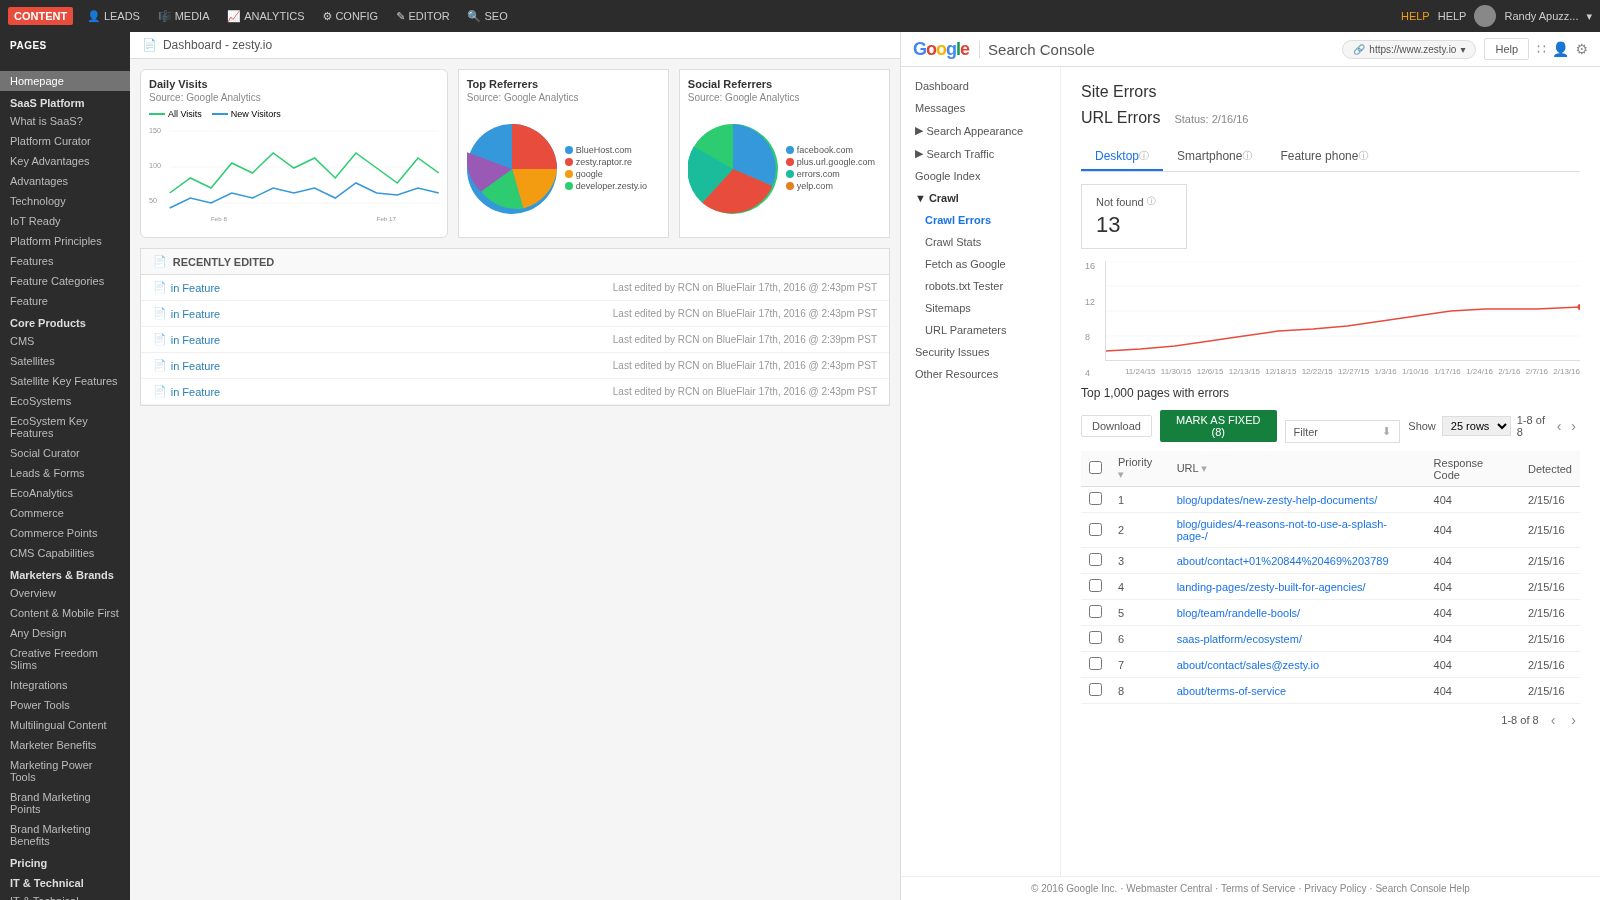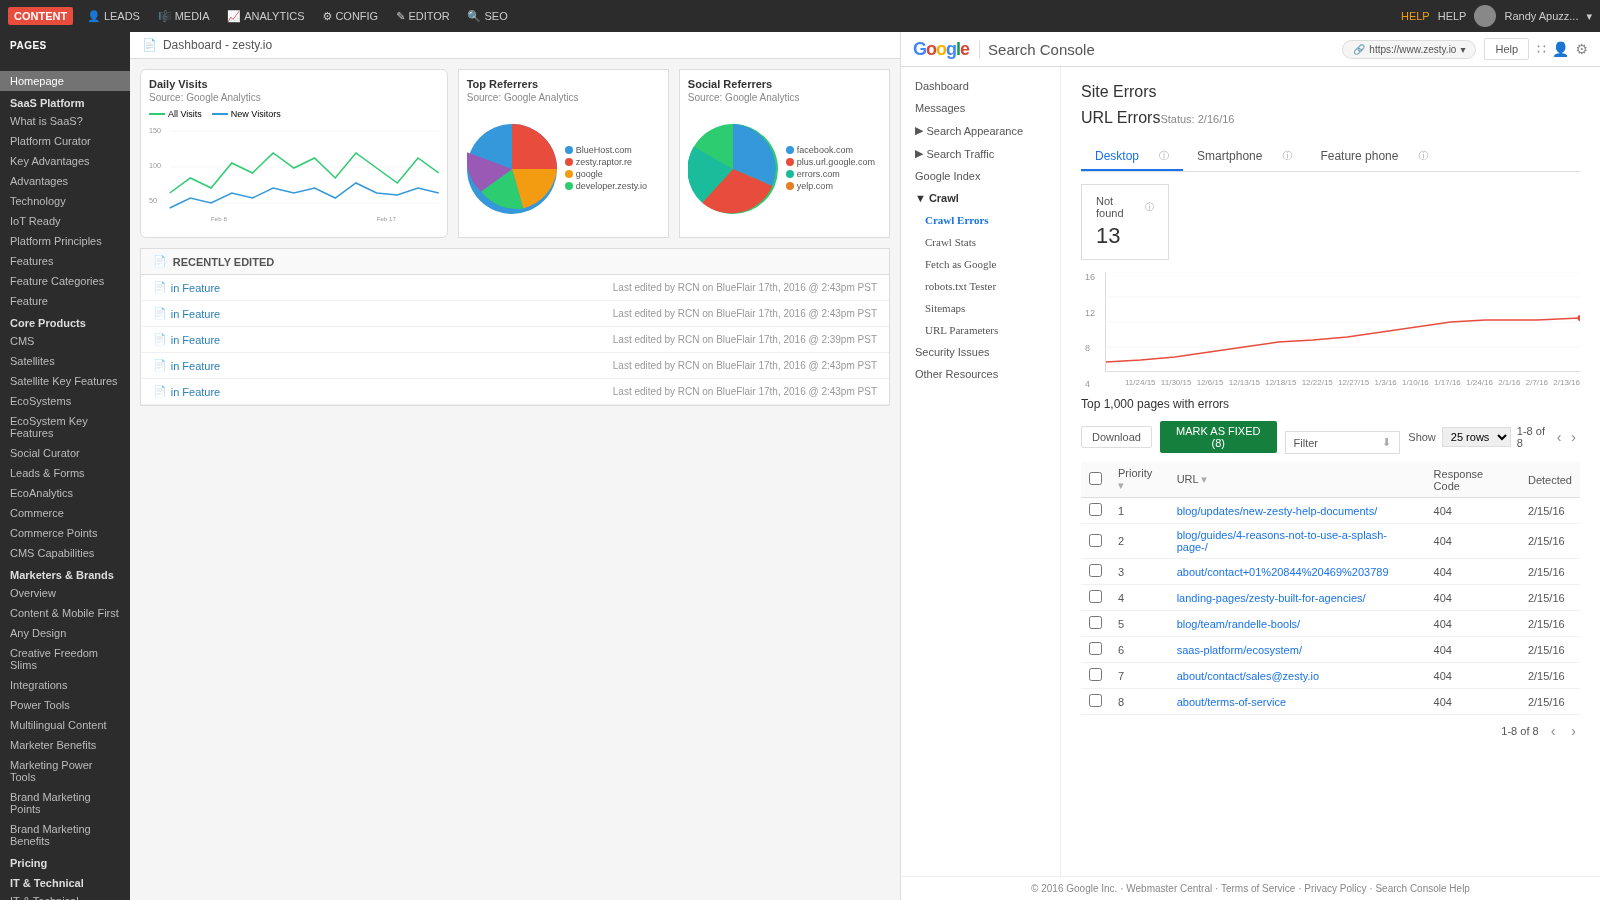--- a/index.html
+++ b/index.html
@@ -226,21 +226,21 @@
       padding: 8px 0;
     }
     .gsc-left-nav-item {
       padding: 5px 14px;
       font-size: 11px;
       color: #555;
       cursor: pointer;
       display: block;
     }
     .gsc-left-nav-item.active { color: #1a73e8; font-weight: bold; }
-    .gsc-left-nav-item.sub { padding-left: 20px; font-family: Liberation Serif, serif; }
+    .gsc-left-nav-item.sub { padding-left: 20px; }
 
     .gsc-main {
       flex: 1;
       padding: 16px 20px;
       overflow-y: auto;
     }
 
     
     .section-title {
       font-size: 16px;
@@ -254,52 +254,52 @@
       gap: 6px;
       font-size: 12px;
       color: #555;
       margin-bottom: 16px;
     }
     .green-dot { width: 10px; height: 10px; border-radius: 50%; background: #0f9d58; flex-shrink: 0; }
 
     .url-errors-header {
       display: flex;
       align-items: baseline;
-      gap: 0;
+      gap: 14px;
       margin-bottom: 8px;
     }
     .url-errors-status { font-size: 11px; color: #888; }
 
     
     .tabs-row {
       display: flex;
       border-bottom: 1px solid #ddd;
       margin-bottom: 12px;
     }
     .tab {
       padding: 6px 14px;
       font-size: 12px;
       color: #555;
       cursor: pointer;
       border-bottom: 2px solid transparent;
-      display: flex; align-items: flex-start; gap: 20px;
+      display: flex; align-items: flex-start; gap: 0;
     }
     .tab.active { color: #1a73e8; border-bottom-color: #1a73e8; }
     .tab-info { font-size: 10px; color: #aaa; }
 
     
     .not-found-box {
       display: flex;
       gap: 12px;
       margin-bottom: 12px;
     }
     .not-found-card {
       border: 1px solid #ddd;
       padding: 10px 14px;
-      width: 88px;
+      width: 106px;
       text-align: left;
     }
     .not-found-label {
       font-size: 11px;
       color: #555;
       display: flex;
       align-items: center;
       gap: 3px;
       margin-bottom: 4px;
     }

